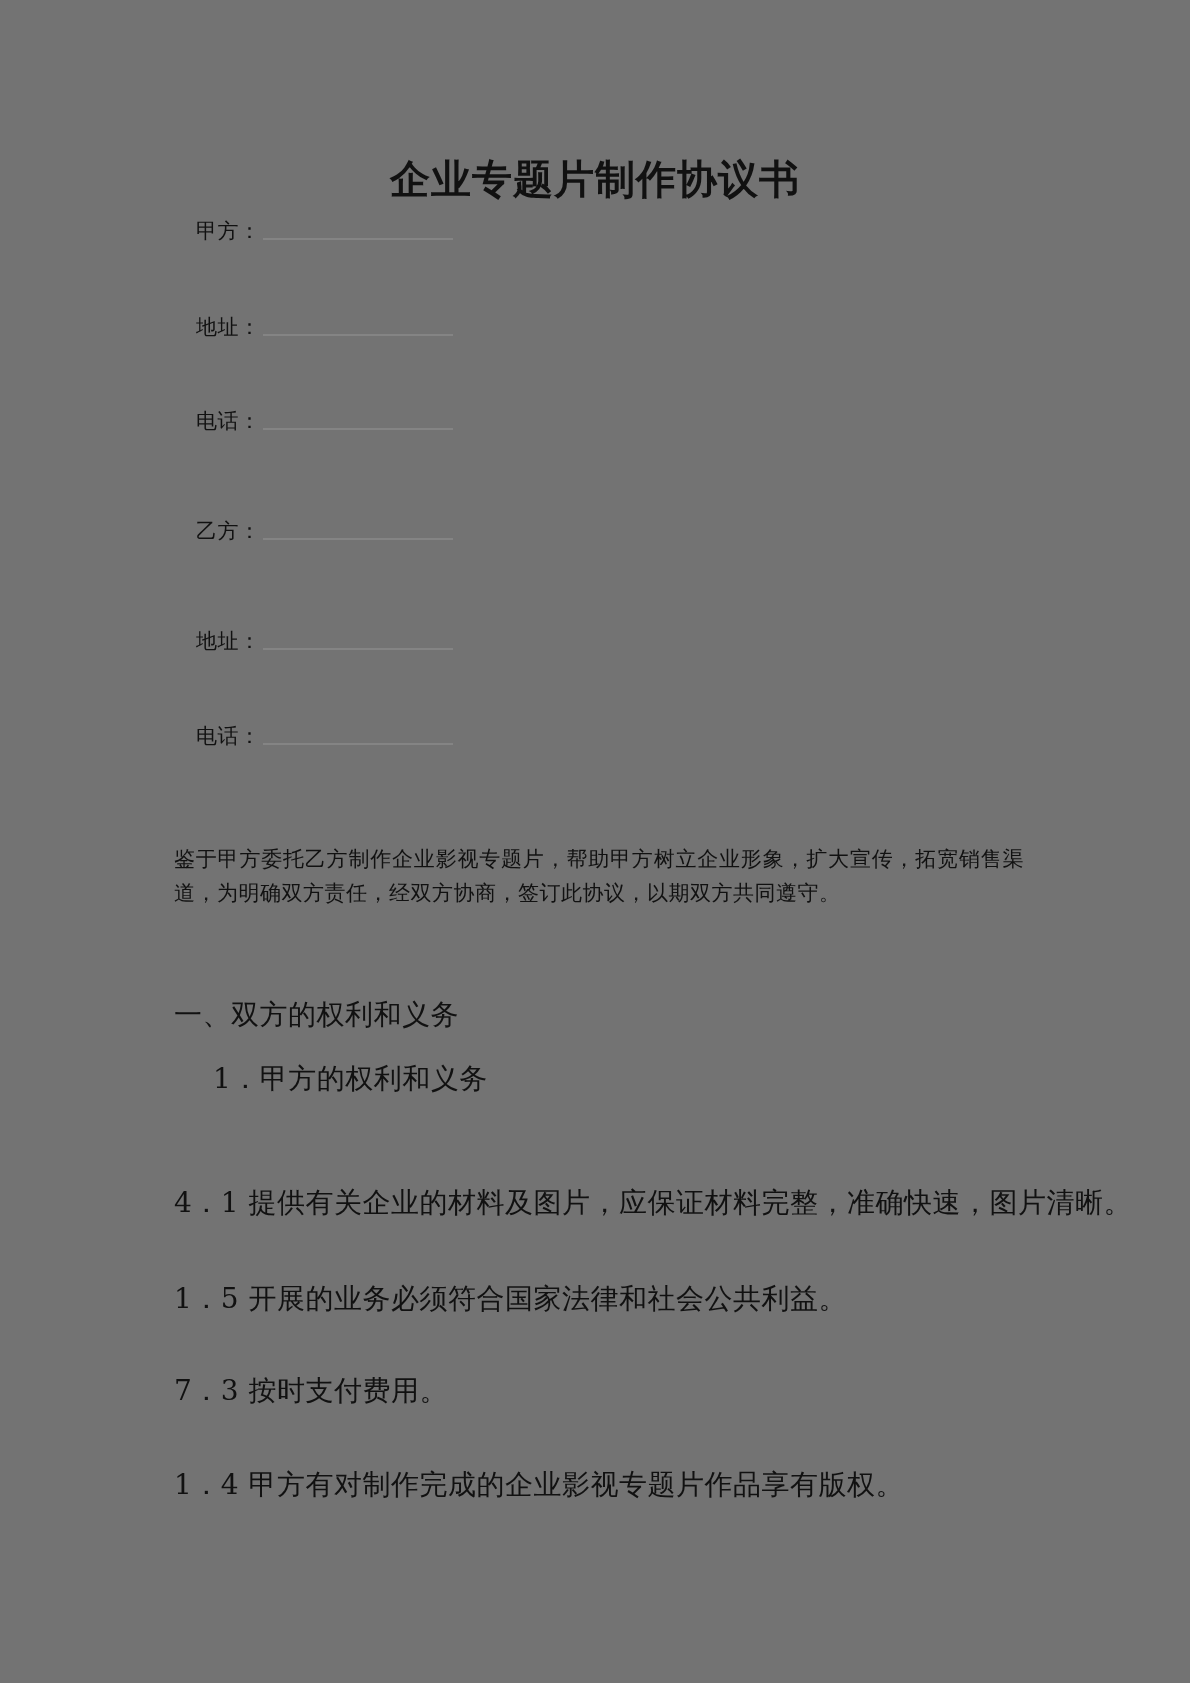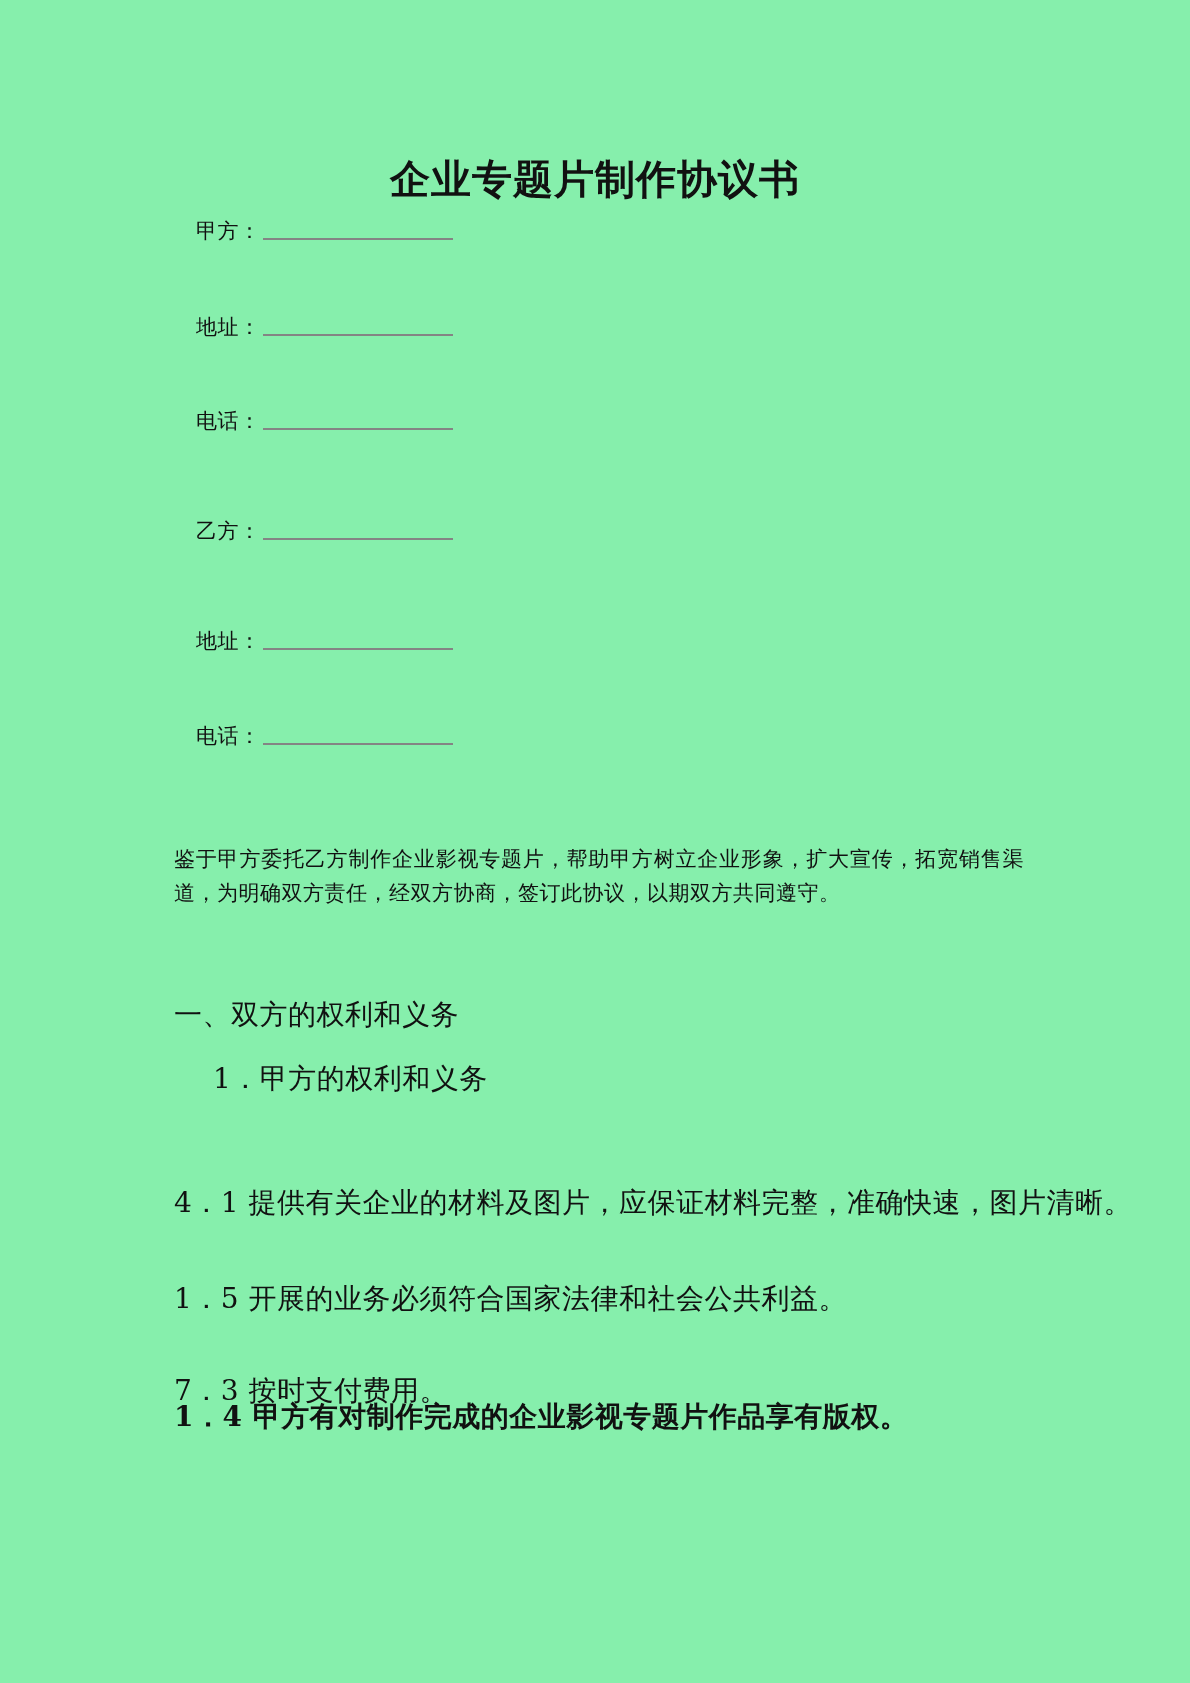--- a/index.html
+++ b/index.html
@@ -4,21 +4,21 @@
 <style>
   html, body {
     margin: 0;
     padding: 0;
     background: #ffffff;
   }
   .page {
     position: relative;
     width: 1190px;
     height: 1683px;
-    background: #86efac;
+    background: #737373;
     font-family: "DejaVu Serif", "Liberation Serif", serif;
     color: #111111;
     overflow: hidden;
   }
   .doc-title {
     position: absolute;
     left: 0;
     top: 150px;
     width: 1190px;
     text-align: center;
@@ -101,15 +101,15 @@
   <div class="line-block" style="top:1000px;">一、双方的权利和义务</div>
 
   <div class="line-block" style="top:1064px;margin-left:39px;">1．甲方的权利和义务</div>
 
   <div class="line-block" style="top:1188px;">4．1 提供有关企业的材料及图片，应保证材料完整，准确快速，图片清晰。</div>
 
   <div class="line-block" style="top:1284px;">1．5 开展的业务必须符合国家法律和社会公共利益。</div>
 
   <div class="line-block" style="top:1376px;">7．3 按时支付费用。</div>
 
-  <div class="line-block" style="top:1402px;font-weight:bold;">1．4 甲方有对制作完成的企业影视专题片作品享有版权。</div>
+  <div class="line-block" style="top:1470px;">1．4 甲方有对制作完成的企业影视专题片作品享有版权。</div>
 
 </div>
 
 </body></html>

